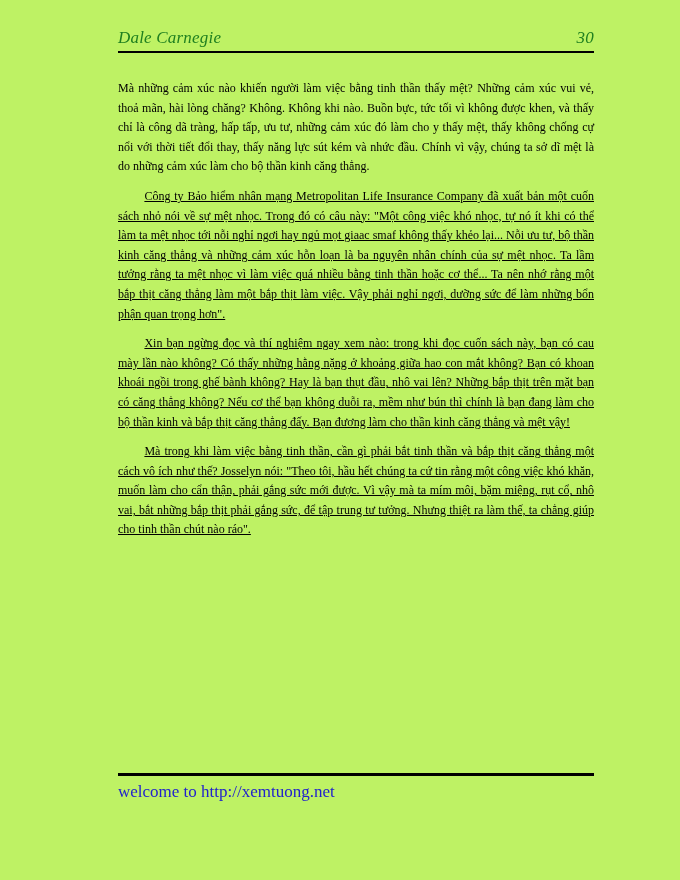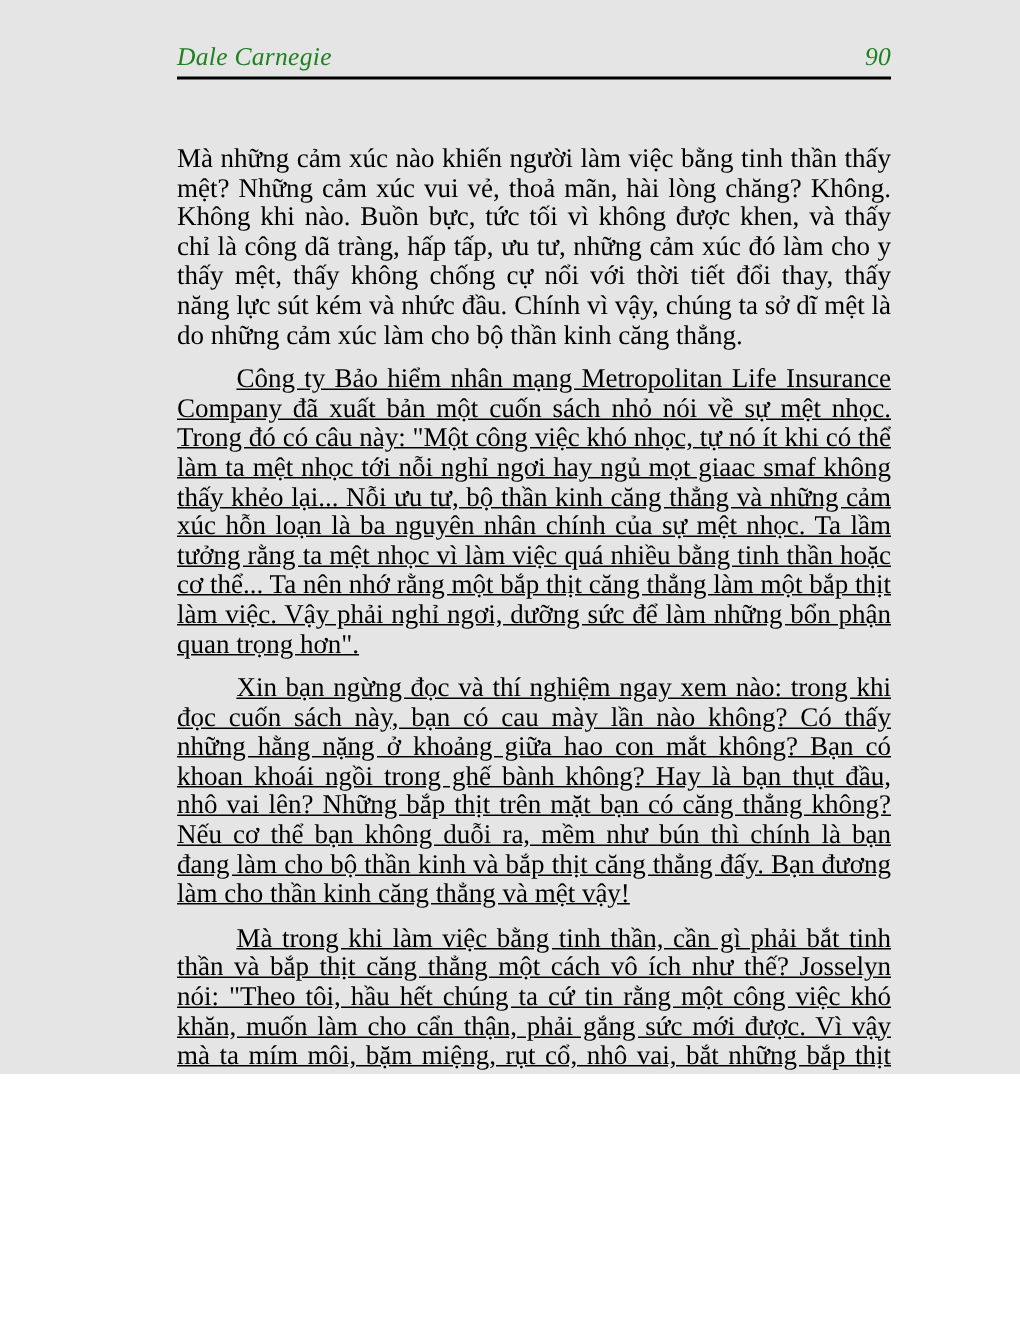--- a/index.html
+++ b/index.html
@@ -3,22 +3,22 @@
 <meta charset="utf-8">
 <style>
   html, body {
     margin: 0;
     padding: 0;
     background: #ffffff;
   }
   .page {
     position: relative;
     width: 680px;
-    height: 716px;
-    background: #e5e5e5;
+    height: 880px;
+    background: #bef264;
     overflow: hidden;
     font-family: "Liberation Serif", "DejaVu Serif", serif;
   }
   .content-col {
     position: absolute;
     left: 118px;
     width: 476px;
   }
   
   .header {
@@ -33,24 +33,23 @@
   .header .pagenum {
     font-style: italic;
     font-size: 17px;
     color: #208020;
     letter-spacing: 0.2px;
   }
   
   .body-text {
     top: 79px;
     color: #000000;
-    font-size: 18px;
+    font-size: 12px;
     line-height: 19.6px;
     text-align: justify;
-    margin-top: 17px;
   }
   .body-text p {
     margin: 0 0 10px 0;
     padding: 0;
   }
   .body-text p.indent {
     text-indent: 2.2em;
     text-decoration: underline;
   }
   
@@ -65,24 +64,27 @@
     text-decoration: none;
   }
 </style>
 </head>
 <body>
 
 <div class="page">
 
   <div class="content-col header">
     <span class="author">Dale Carnegie</span>
-    <span class="pagenum">90</span>
+    <span class="pagenum">30</span>
   </div>
 
   <div class="content-col body-text">
     <p>Mà những cảm xúc nào khiến người làm việc bằng tinh thần thấy mệt? Những cảm xúc vui vẻ, thoả mãn, hài lòng chăng? Không. Không khi nào. Buồn bực, tức tối vì không được khen, và thấy chỉ là công dã tràng, hấp tấp, ưu tư, những cảm xúc đó làm cho y thấy mệt, thấy không chống cự nổi với thời tiết đổi thay, thấy năng lực sút kém và nhức đầu. Chính vì vậy, chúng ta sở dĩ mệt là do những cảm xúc làm cho bộ thần kinh căng thẳng.</p>
     <p class="indent">Công ty Bảo hiểm nhân mạng Metropolitan Life Insurance Company đã xuất bản một cuốn sách nhỏ nói về sự mệt nhọc. Trong đó có câu này: "Một công việc khó nhọc, tự nó ít khi có thể làm ta mệt nhọc tới nỗi nghỉ ngơi hay ngủ mọt giaac smaf không thấy khẻo lại... Nỗi ưu tư, bộ thần kinh căng thẳng và những cảm xúc hỗn loạn là ba nguyên nhân chính của sự mệt nhọc. Ta lầm tưởng rằng ta mệt nhọc vì làm việc quá nhiều bằng tinh thần hoặc cơ thể... Ta nên nhớ rằng một bắp thịt căng thẳng làm một bắp thịt làm việc. Vậy phải nghỉ ngơi, dưỡng sức để làm những bổn phận quan trọng hơn".</p>
     <p class="indent">Xin bạn ngừng đọc và thí nghiệm ngay xem nào: trong khi đọc cuốn sách này, bạn có cau mày lần nào không? Có thấy những hằng nặng ở khoảng giữa hao con mắt không? Bạn có khoan khoái ngồi trong ghế bành không? Hay là bạn thụt đầu, nhô vai lên? Những bắp thịt trên mặt bạn có căng thẳng không? Nếu cơ thể bạn không duỗi ra, mềm như bún thì chính là bạn đang làm cho bộ thần kinh và bắp thịt căng thẳng đấy. Bạn đương làm cho thần kinh căng thẳng và mệt vậy!</p>
     <p class="indent">Mà trong khi làm việc bằng tinh thần, cần gì phải bắt tinh thần và bắp thịt căng thẳng một cách vô ích như thế? Josselyn nói: "Theo tôi, hầu hết chúng ta cứ tin rằng một công việc khó khăn, muốn làm cho cẩn thận, phải gắng sức mới được. Vì vậy mà ta mím môi, bặm miệng, rụt cổ, nhô vai, bắt những bắp thịt phải gắng sức, để tập trung tư tưởng. Nhưng thiệt ra làm thế, ta chẳng giúp cho tinh thần chút nào ráo".</p>
   </div>
 
+  <div class="content-col footer">
+    <span class="footer-link">welcome to http://xemtuong.net</span>
+  </div>
 
 </div>
 
 </body></html>

